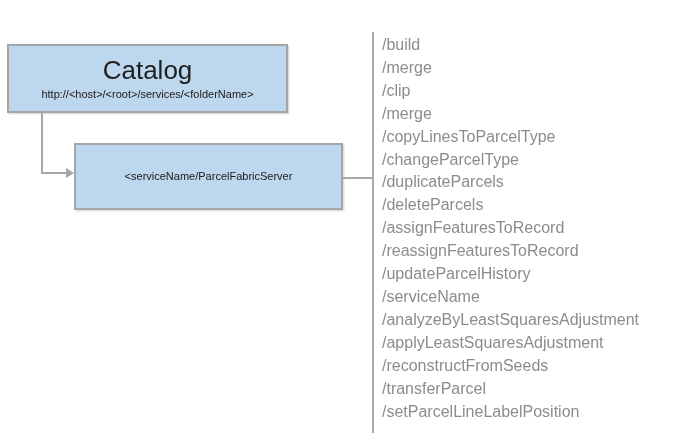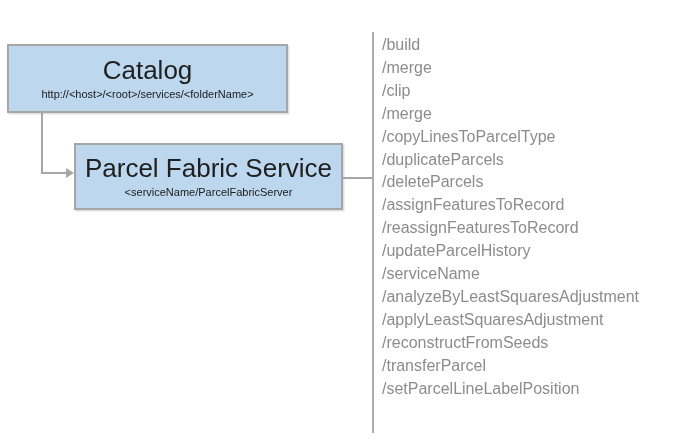--- a/index.html
+++ b/index.html
@@ -73,33 +73,33 @@
   <div class="node node-catalog">
     <div class="node-title">Catalog</div>
     <div class="node-subtitle">http://&lt;host&gt;/&lt;root&gt;/services/&lt;folderName&gt;</div>
   </div>
 
   <div class="line arrow-v"></div>
   <div class="line arrow-h"></div>
   <div class="arrow-head"></div>
 
   <div class="node node-service">
-    <div class="node-title">Parcel Fabric Service</div>
     <div class="node-subtitle">&lt;serviceName/ParcelFabricServer</div>
   </div>
 
   <div class="line connector-h"></div>
   <div class="line divider-v"></div>
 
   <ul class="endpoint-list">
     <li>/build</li>
     <li>/merge</li>
     <li>/clip</li>
     <li>/merge</li>
     <li>/copyLinesToParcelType</li>
+    <li>/changeParcelType</li>
     <li>/duplicateParcels</li>
     <li>/deleteParcels</li>
     <li>/assignFeaturesToRecord</li>
     <li>/reassignFeaturesToRecord</li>
     <li>/updateParcelHistory</li>
     <li>/serviceName</li>
     <li>/analyzeByLeastSquaresAdjustment</li>
     <li>/applyLeastSquaresAdjustment</li>
     <li>/reconstructFromSeeds</li>
     <li>/transferParcel</li>

